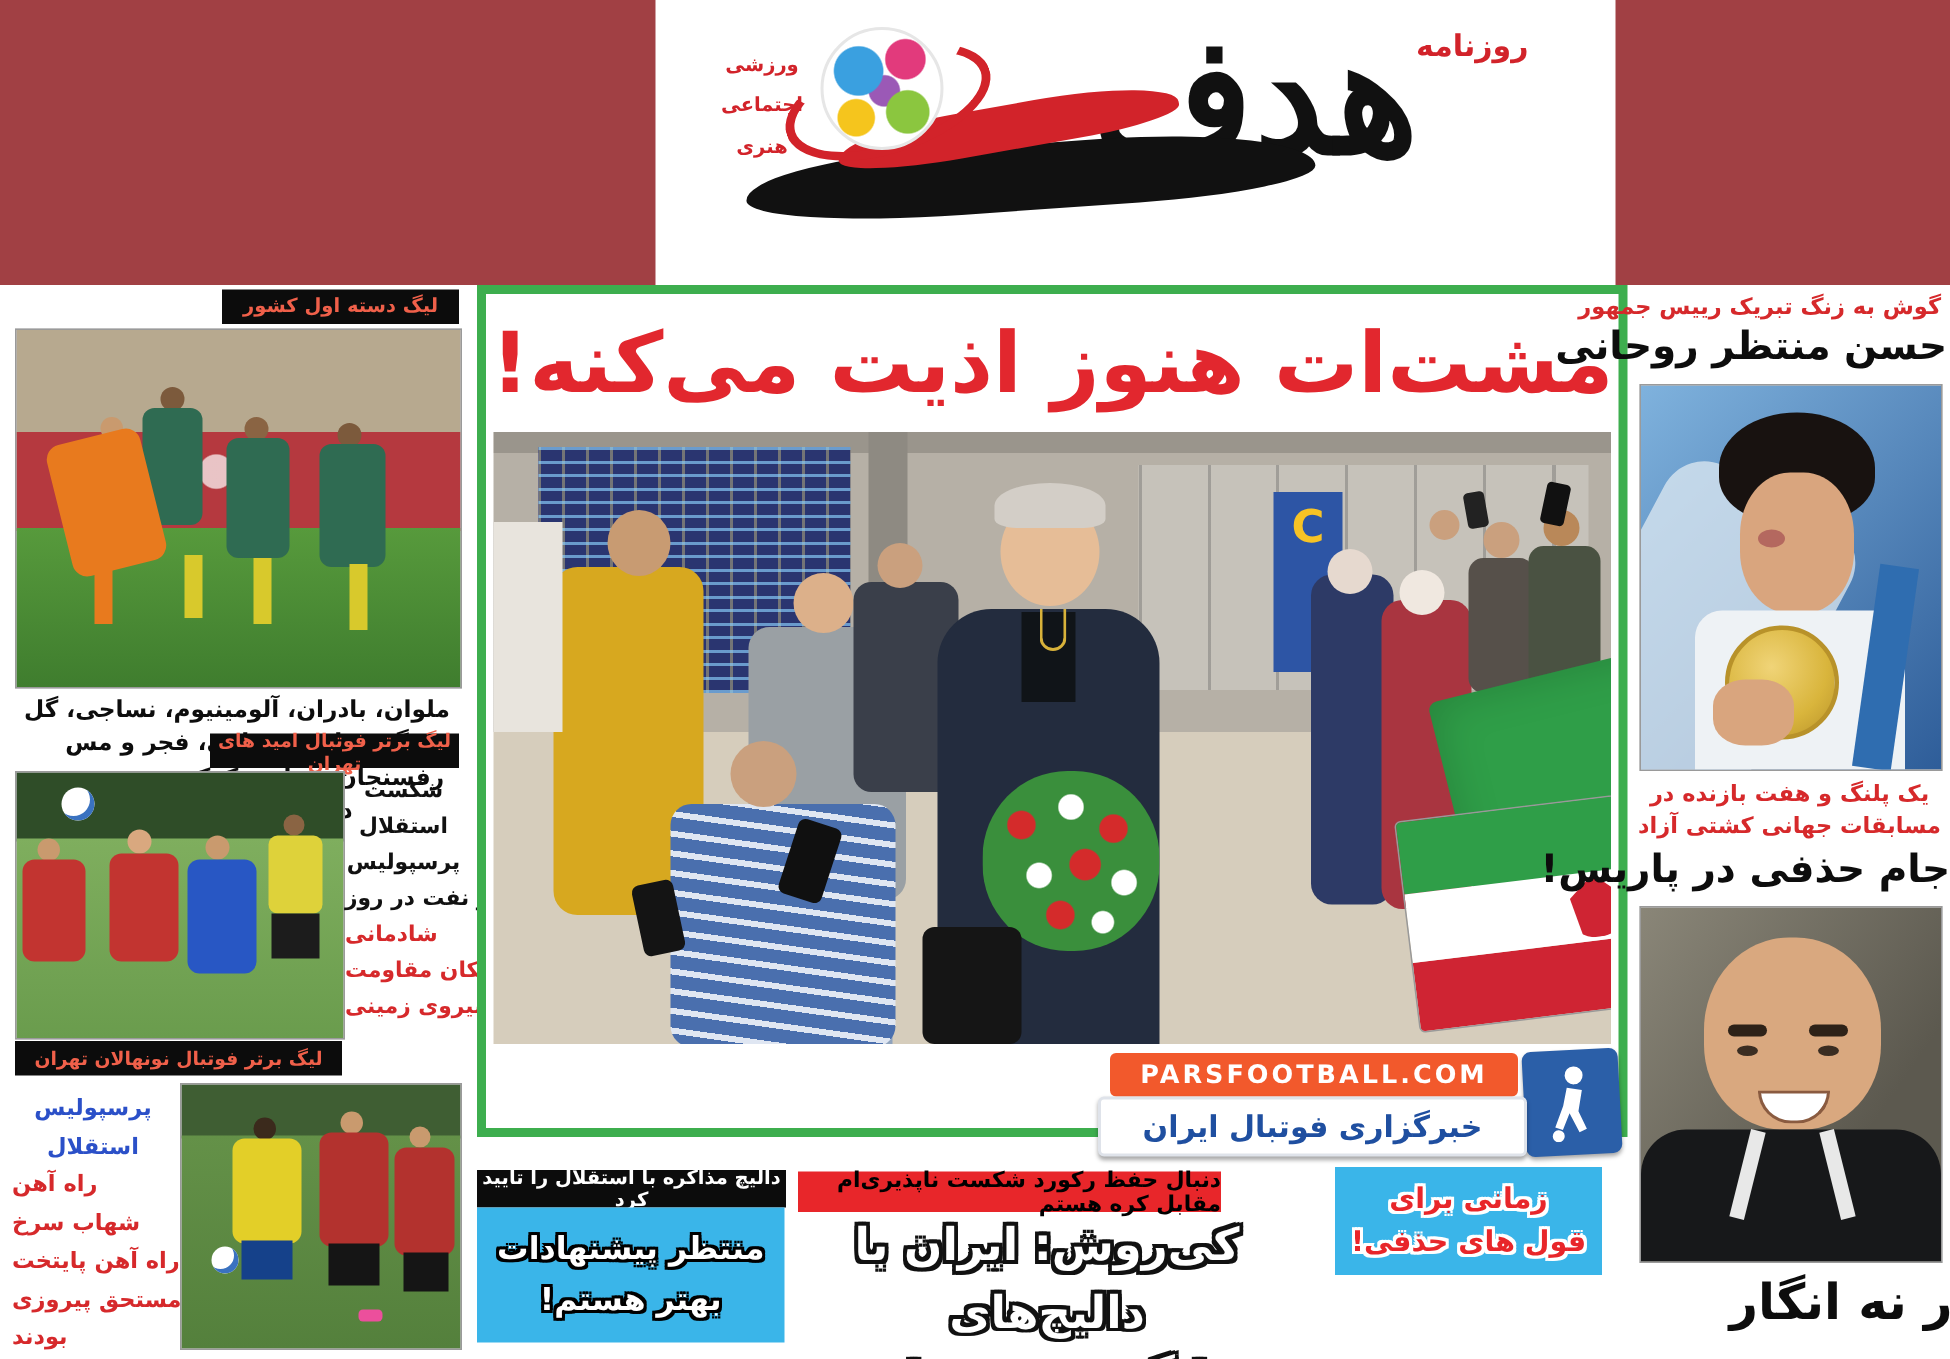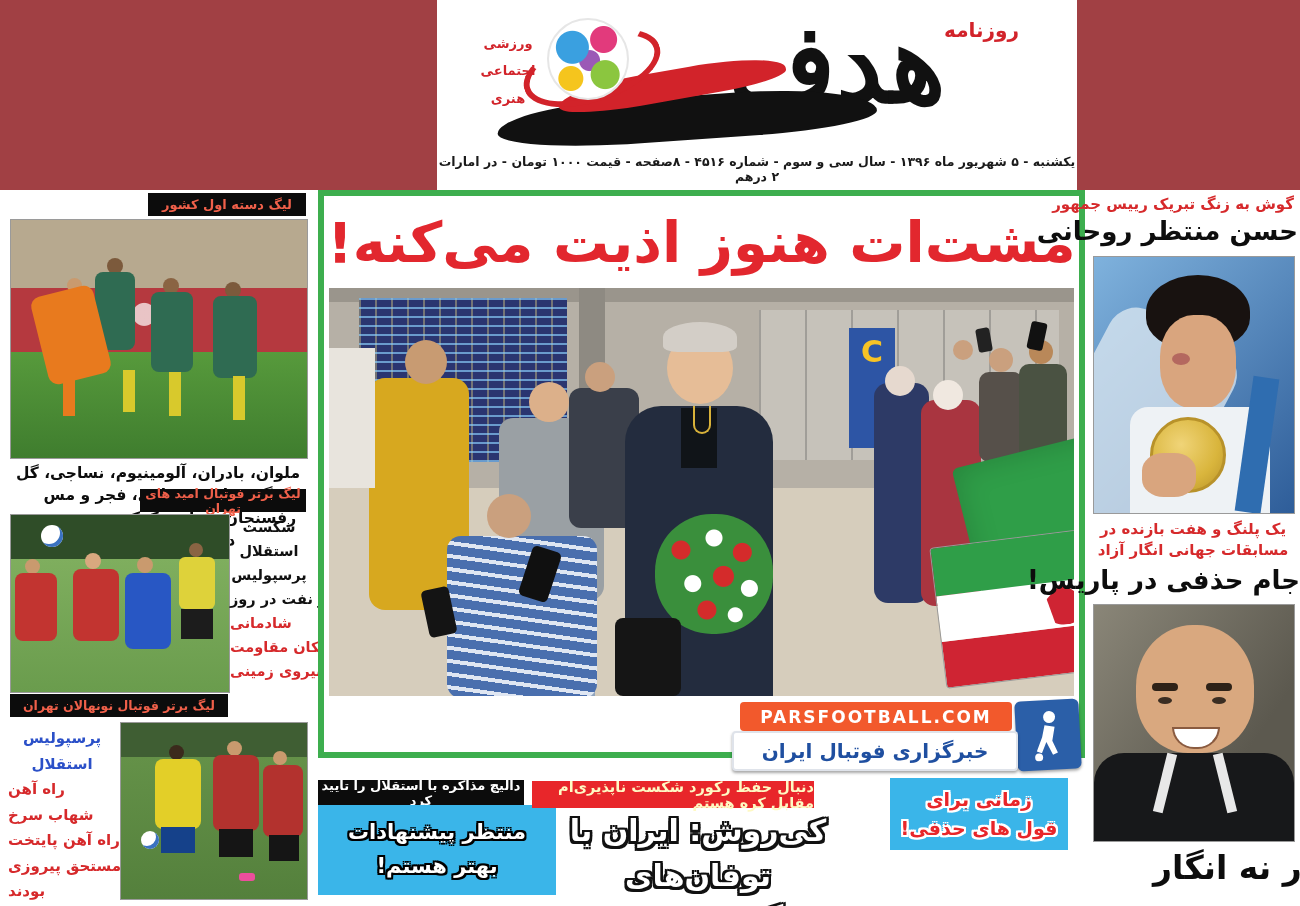--- a/index.html
+++ b/index.html
@@ -75,21 +75,21 @@
 
   
   .cyanbox{background:#3ab5e9;display:flex;flex-direction:column;align-items:center;
            justify-content:center}
   .outline-white{color:#fff;font-weight:bold;
       text-shadow:-2px -2px 0 #000,2px -2px 0 #000,-2px 2px 0 #000,2px 2px 0 #000,
                   0 -2px 0 #000,0 2px 0 #000,-2px 0 0 #000,2px 0 0 #000}
   .outline-red{color:#e8262a;font-weight:bold;
       text-shadow:-2px -2px 0 #fff,2px -2px 0 #fff,-2px 2px 0 #fff,2px 2px 0 #fff,
                   0 -2px 0 #fff,0 2px 0 #fff,-2px 0 0 #fff,2px 0 0 #fff}
-  .red-strip{background:#e8262a;color:#fef9c3;font-weight:bold;display:flex;align-items:center;
+  .red-strip{background:#e8262a;color:#000000;font-weight:bold;display:flex;align-items:center;
              justify-content:center}
   .big-outline{color:#fff;font-weight:bold;font-size:30px;line-height:1.5;text-align:center;
       text-shadow:-2.5px -2.5px 0 #111,2.5px -2.5px 0 #111,-2.5px 2.5px 0 #111,2.5px 2.5px 0 #111,
                   0 -2.5px 0 #111,0 2.5px 0 #111,-2.5px 0 0 #111,2.5px 0 0 #111}
 
   
   .r-kicker{color:#d6292b;font-weight:bold;font-size:15px;text-align:center;white-space:nowrap}
   .r-headline{color:#0d0d0d;font-weight:bold;text-align:center;white-space:nowrap}
   .photo-caption-strip{position:absolute;left:0;bottom:0;width:100%;height:26px;background:#cfe9f7;
       color:#1b66c9;font-weight:bold;font-size:13px;display:flex;align-items:center;
@@ -108,21 +108,20 @@
       <div class="logo-swoosh"></div>
       <div class="logo-swoosh-red"></div>
       <div class="ball-ring"></div>
       <div class="ball"></div>
       <div class="taglines rtl">
         <div>ورزشی</div>
         <div>اجتماعی</div>
         <div>هنری</div>
       </div>
     </div>
-    <div class="dateline rtl">یکشنبه - ۵ شهریور ماه ۱۳۹۶ - سال سی و سوم - شماره ۴۵۱۶ - ۸صفحه - قیمت ۱۰۰۰ تومان - در امارات ۲ درهم</div>
   </div>
 
   <div class="abs tab tab-red rtl" style="left:148px;top:193px;width:158px;height:23px;font-size:13px">لیگ دسته اول کشور</div>
 
   <div class="photo" style="left:10px;top:219px;width:296px;height:238px">
     <div class="sh" style="left:0;top:0;width:296px;height:70px;background:#b7a98f"></div>
     <div class="sh" style="left:0;top:68px;width:296px;height:66px;background:#b5393f;
          background-image:radial-gradient(circle at 20% 50%, rgba(255,255,255,.75) 0 9px, transparent 10px),radial-gradient(circle at 45% 40%, rgba(255,255,255,.7) 0 11px, transparent 12px),radial-gradient(circle at 75% 55%, rgba(255,255,255,.7) 0 10px, transparent 11px)"></div>
     <div class="sh" style="left:0;top:132px;width:296px;height:106px;background:linear-gradient(#579a3c,#3f7d2e)"></div>
     <div class="sh" style="left:96px;top:38px;width:16px;height:16px;border-radius:50%;background:#7c5a3c"></div>
@@ -270,28 +269,28 @@
         <circle cx="19" cy="8" r="6" fill="#fff"></circle>
         <path d="M14 16 L24 18 L21 32 L26 44 L21 46 L15 33 L10 44 L5 42 L11 28 Z" fill="#fff"></path>
         <circle cx="7" cy="48" r="4" fill="#fff"></circle>
       </svg>
     </div>
     <div class="banner-orange">PARSFOOTBALL.COM</div>
     <div class="banner-white rtl">خبرگزاری فوتبال ایران</div>
   </div>
 
   <div class="abs tab rtl" style="left:318px;top:780px;width:206px;height:25px;font-size:13px">دالیچ مذاکره با استقلال را تایید کرد</div>
-  <div class="abs cyanbox rtl" style="left:318px;top:805px;width:238px;height:90px">
+  <div class="abs cyanbox rtl" style="left:318px;top:805px;width:205px;height:90px">
     <div class="outline-white" style="font-size:21px;line-height:1.6">منتظر پیشنهادات</div>
     <div class="outline-white" style="font-size:21px;line-height:1.6">بهتر هستم!</div>
   </div>
 
   <div class="abs red-strip rtl" style="left:532px;top:781px;width:282px;height:27px;font-size:14.5px">دنبال حفظ رکورد شکست ناپذیری‌ام مقابل کره هستم</div>
   <div class="abs rtl" style="left:522px;top:808px;width:352px">
-    <div class="big-outline">کی‌روش: ایران با توفان‌های</div>
+    <div class="big-outline">کی‌روش: ایران با دالیچ‌های</div>
     <div class="big-outline">ویرانگری روبرو است</div>
   </div>
 
   <div class="abs cyanbox rtl" style="left:890px;top:778px;width:178px;height:72px">
     <div class="outline-red" style="font-size:19px;line-height:1.55">زمانی برای</div>
     <div class="outline-red" style="font-size:19px;line-height:1.55">قول های حذفی!</div>
   </div>
 
   <div class="abs r-kicker rtl" style="left:1092px;top:195px;width:202px">گوش به زنگ تبریک رییس جمهور</div>
   <div class="abs r-headline rtl" style="left:1088px;top:216px;width:210px;font-size:26px">حسن منتظر روحانی</div>
@@ -302,21 +301,21 @@
     <div class="sh" style="left:52px;top:18px;width:104px;height:74px;background:#181210;border-radius:50% 50% 42% 42%"></div>
     <div class="sh" style="left:66px;top:58px;width:76px;height:94px;background:#d9a57e;border-radius:44%"></div>
     <div class="sh" style="left:78px;top:96px;width:18px;height:12px;background:#b4685f;border-radius:50%"></div>
     <div class="sh" style="left:36px;top:150px;width:140px;height:106px;background:#eef2f5;border-radius:18px 18px 0 0"></div>
     <div class="sh" style="left:150px;top:120px;width:26px;height:136px;background:#2f6db0;transform:rotate(8deg)"></div>
     <div class="sh" style="left:56px;top:160px;width:70px;height:70px;border-radius:50%;background:radial-gradient(circle at 40% 35%,#f0d478,#d9b53c 60%,#b8922a);border:3px solid #b8922a"></div>
     <div class="sh" style="left:48px;top:196px;width:54px;height:44px;background:#d9a57e;border-radius:40%"></div>
   </div>
 
   <div class="abs r-kicker rtl" style="left:1092px;top:520px;width:202px">یک پلنگ و هفت بازنده در</div>
-  <div class="abs r-kicker rtl" style="left:1092px;top:541px;width:202px">مسابقات جهانی انگار آزاد</div>
+  <div class="abs r-kicker rtl" style="left:1092px;top:541px;width:202px">مسابقات جهانی کشتی آزاد</div>
   <div class="abs r-headline rtl" style="left:1086px;top:565px;width:214px;font-size:26px">جام حذفی در پاریس!</div>
 
   <div class="photo" style="left:1093px;top:604px;width:200px;height:236px">
     <div class="sh" style="left:0;top:0;width:200px;height:236px;background:linear-gradient(125deg,#8a8678,#5c594f 70%)"></div>
     <div class="sh" style="left:42px;top:20px;width:118px;height:128px;background:#d9a87f;border-radius:48% 48% 44% 44%"></div>
     <div class="sh" style="left:58px;top:78px;width:26px;height:8px;background:#2e2218;border-radius:4px"></div>
     <div class="sh" style="left:112px;top:78px;width:26px;height:8px;background:#2e2218;border-radius:4px"></div>
     <div class="sh" style="left:64px;top:92px;width:14px;height:7px;background:#3a2d22;border-radius:50%"></div>
     <div class="sh" style="left:118px;top:92px;width:14px;height:7px;background:#3a2d22;border-radius:50%"></div>
     <div class="sh" style="left:78px;top:122px;width:44px;height:18px;background:#fff;border-radius:0 0 22px 22px;border:2px solid #8a5b40"></div>

